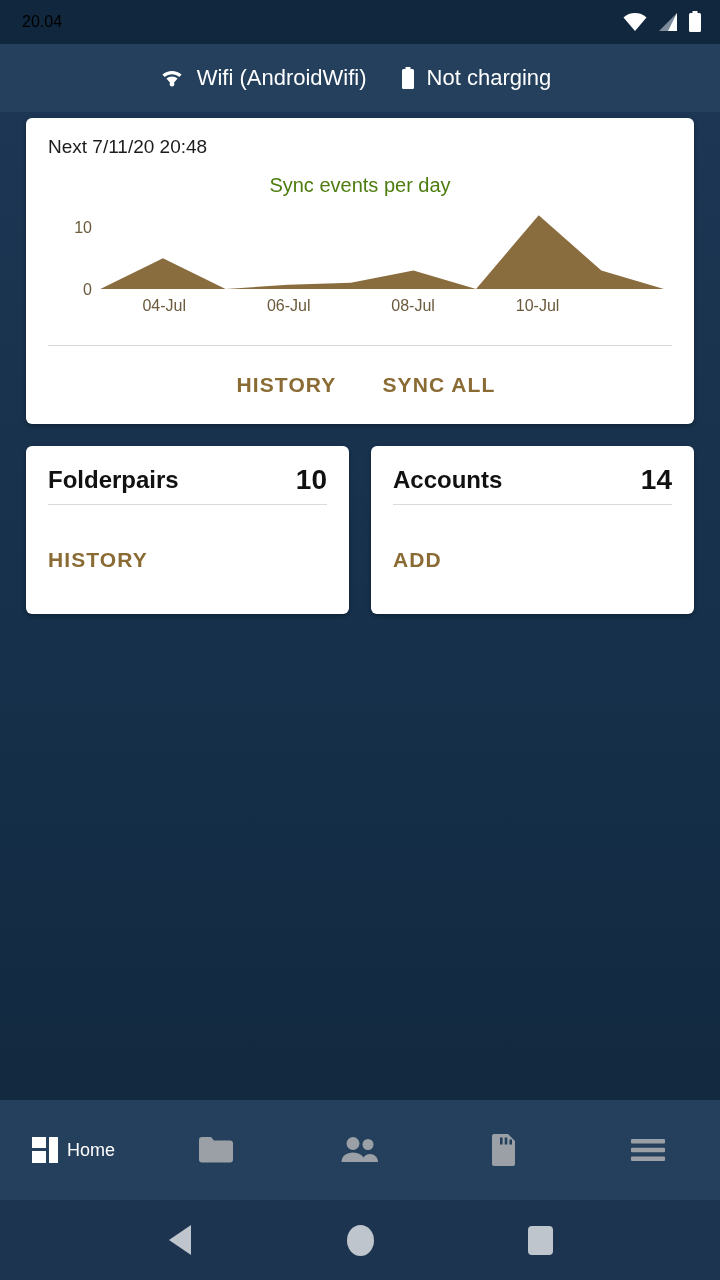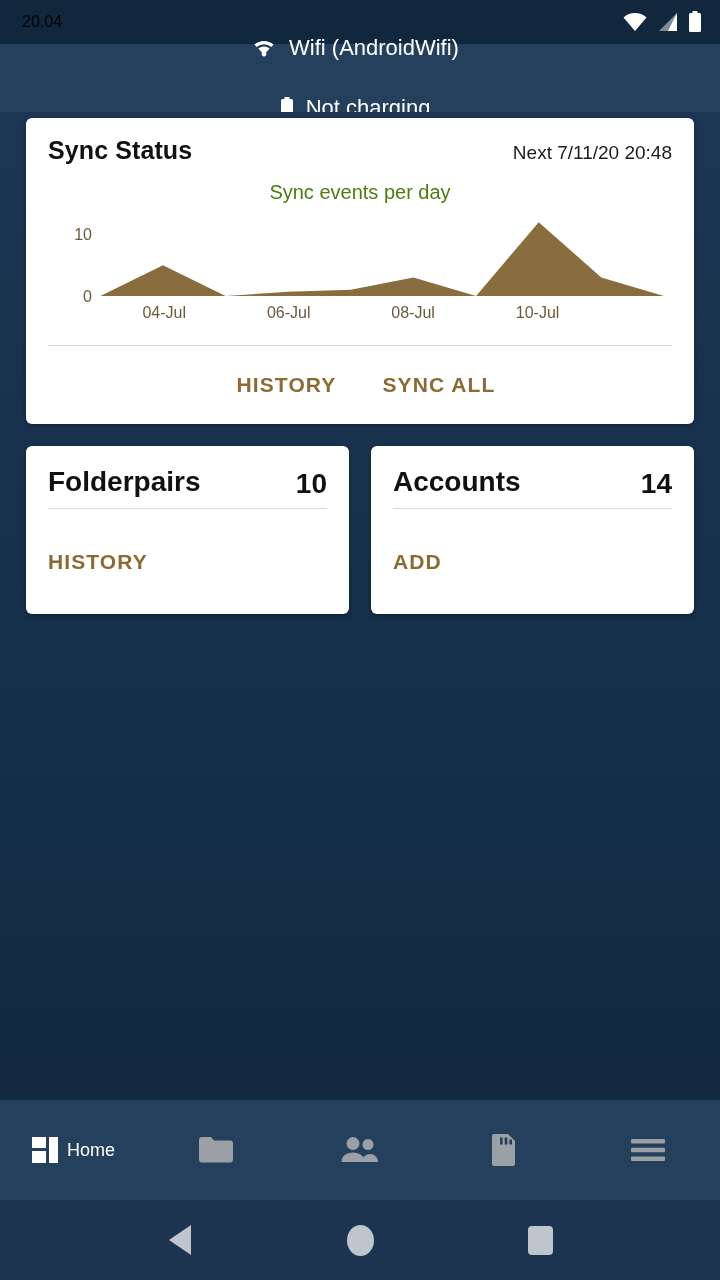--- a/index.html
+++ b/index.html
@@ -34,21 +34,20 @@
 
   
   .app-bar {
     height: 68px;
     background: #24405c;
     display: flex;
     align-items: center;
     justify-content: center;
     gap: 34px;
     padding-right: 10px;
-    flex-direction: column;
   }
   .appbar-chip {
     display: flex;
     align-items: center;
     gap: 12px;
     color: #ffffff;
     font-size: 22px;
     white-space: nowrap;
   }
 
@@ -142,21 +141,21 @@
     display: flex;
     flex-direction: column;
   }
   .stat-head {
     display: flex;
     align-items: flex-end;
     justify-content: space-between;
     padding-bottom: 10px;
   }
   .stat-label {
-    font-size: 28px;
+    font-size: 24px;
     font-weight: bold;
     color: #111111;
   }
   .stat-value {
     font-size: 28px;
     font-weight: bold;
     color: #111111;
     line-height: 1;
   }
   .stat-divider {
@@ -269,21 +268,20 @@
       <rect x="1" y="2" width="12" height="20" rx="1.5" fill="#ffffff"></rect>
     </svg>
     <span>Not charging</span>
   </div>
 </div>
 
 <div class="content">
 
   <div class="card sync-card">
     <div class="sync-head">
-      <span class="sync-title">Sync Status</span>
       <span class="sync-next">Next 7/11/20 20:48</span>
     </div>
 
     <div class="chart-title">Sync events per day</div>
 
     <div class="chart-wrap">
       <svg class="chart-svg" viewBox="0 0 620 122" preserveAspectRatio="none">
         <g id="chart-render">
             <path d="M 52 88 L 52 88 L 114.22222222222223 57.230769230769226 L 176.44444444444446 88 L 238.66666666666666 83.6923076923077 L 300.8888888888889 81.84615384615384 L 363.1111111111111 69.53846153846153 L 425.3333333333333 88 L 487.55555555555554 14.153846153846146 L 549.7777777777778 69.53846153846153 L 612 88 L 612 88 Z" fill="#8a6d3f"></path>
           </g>

